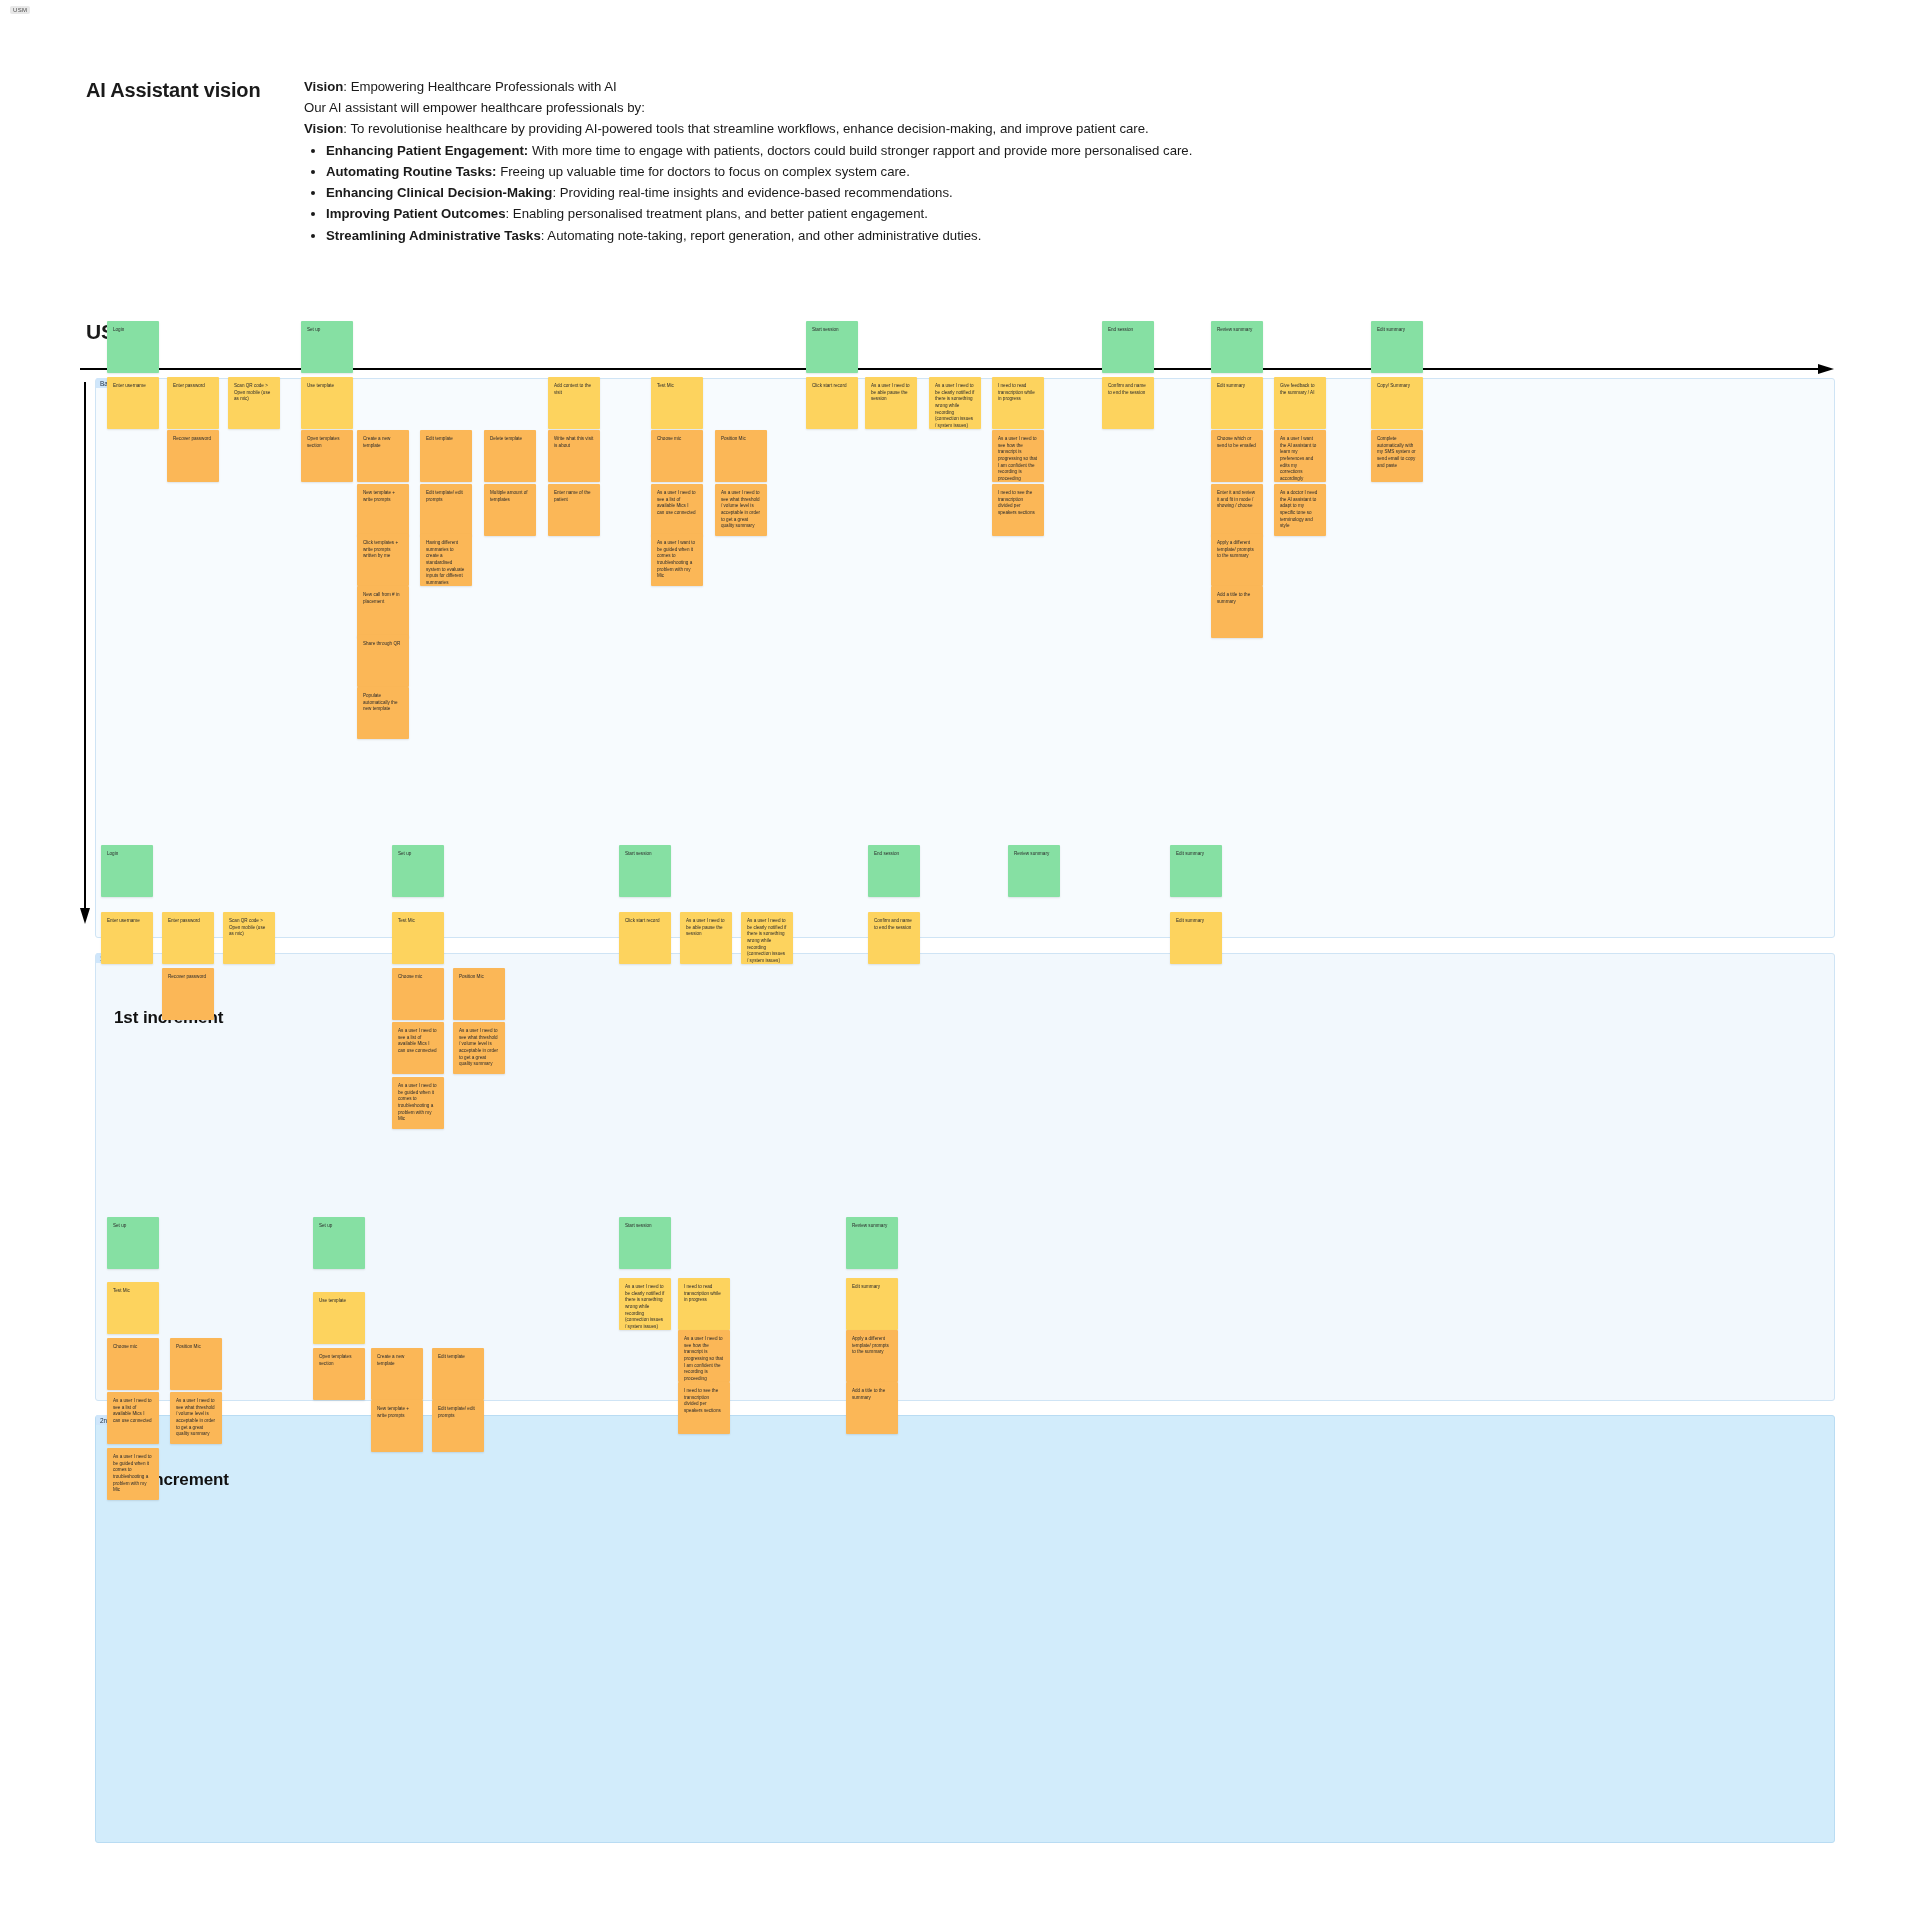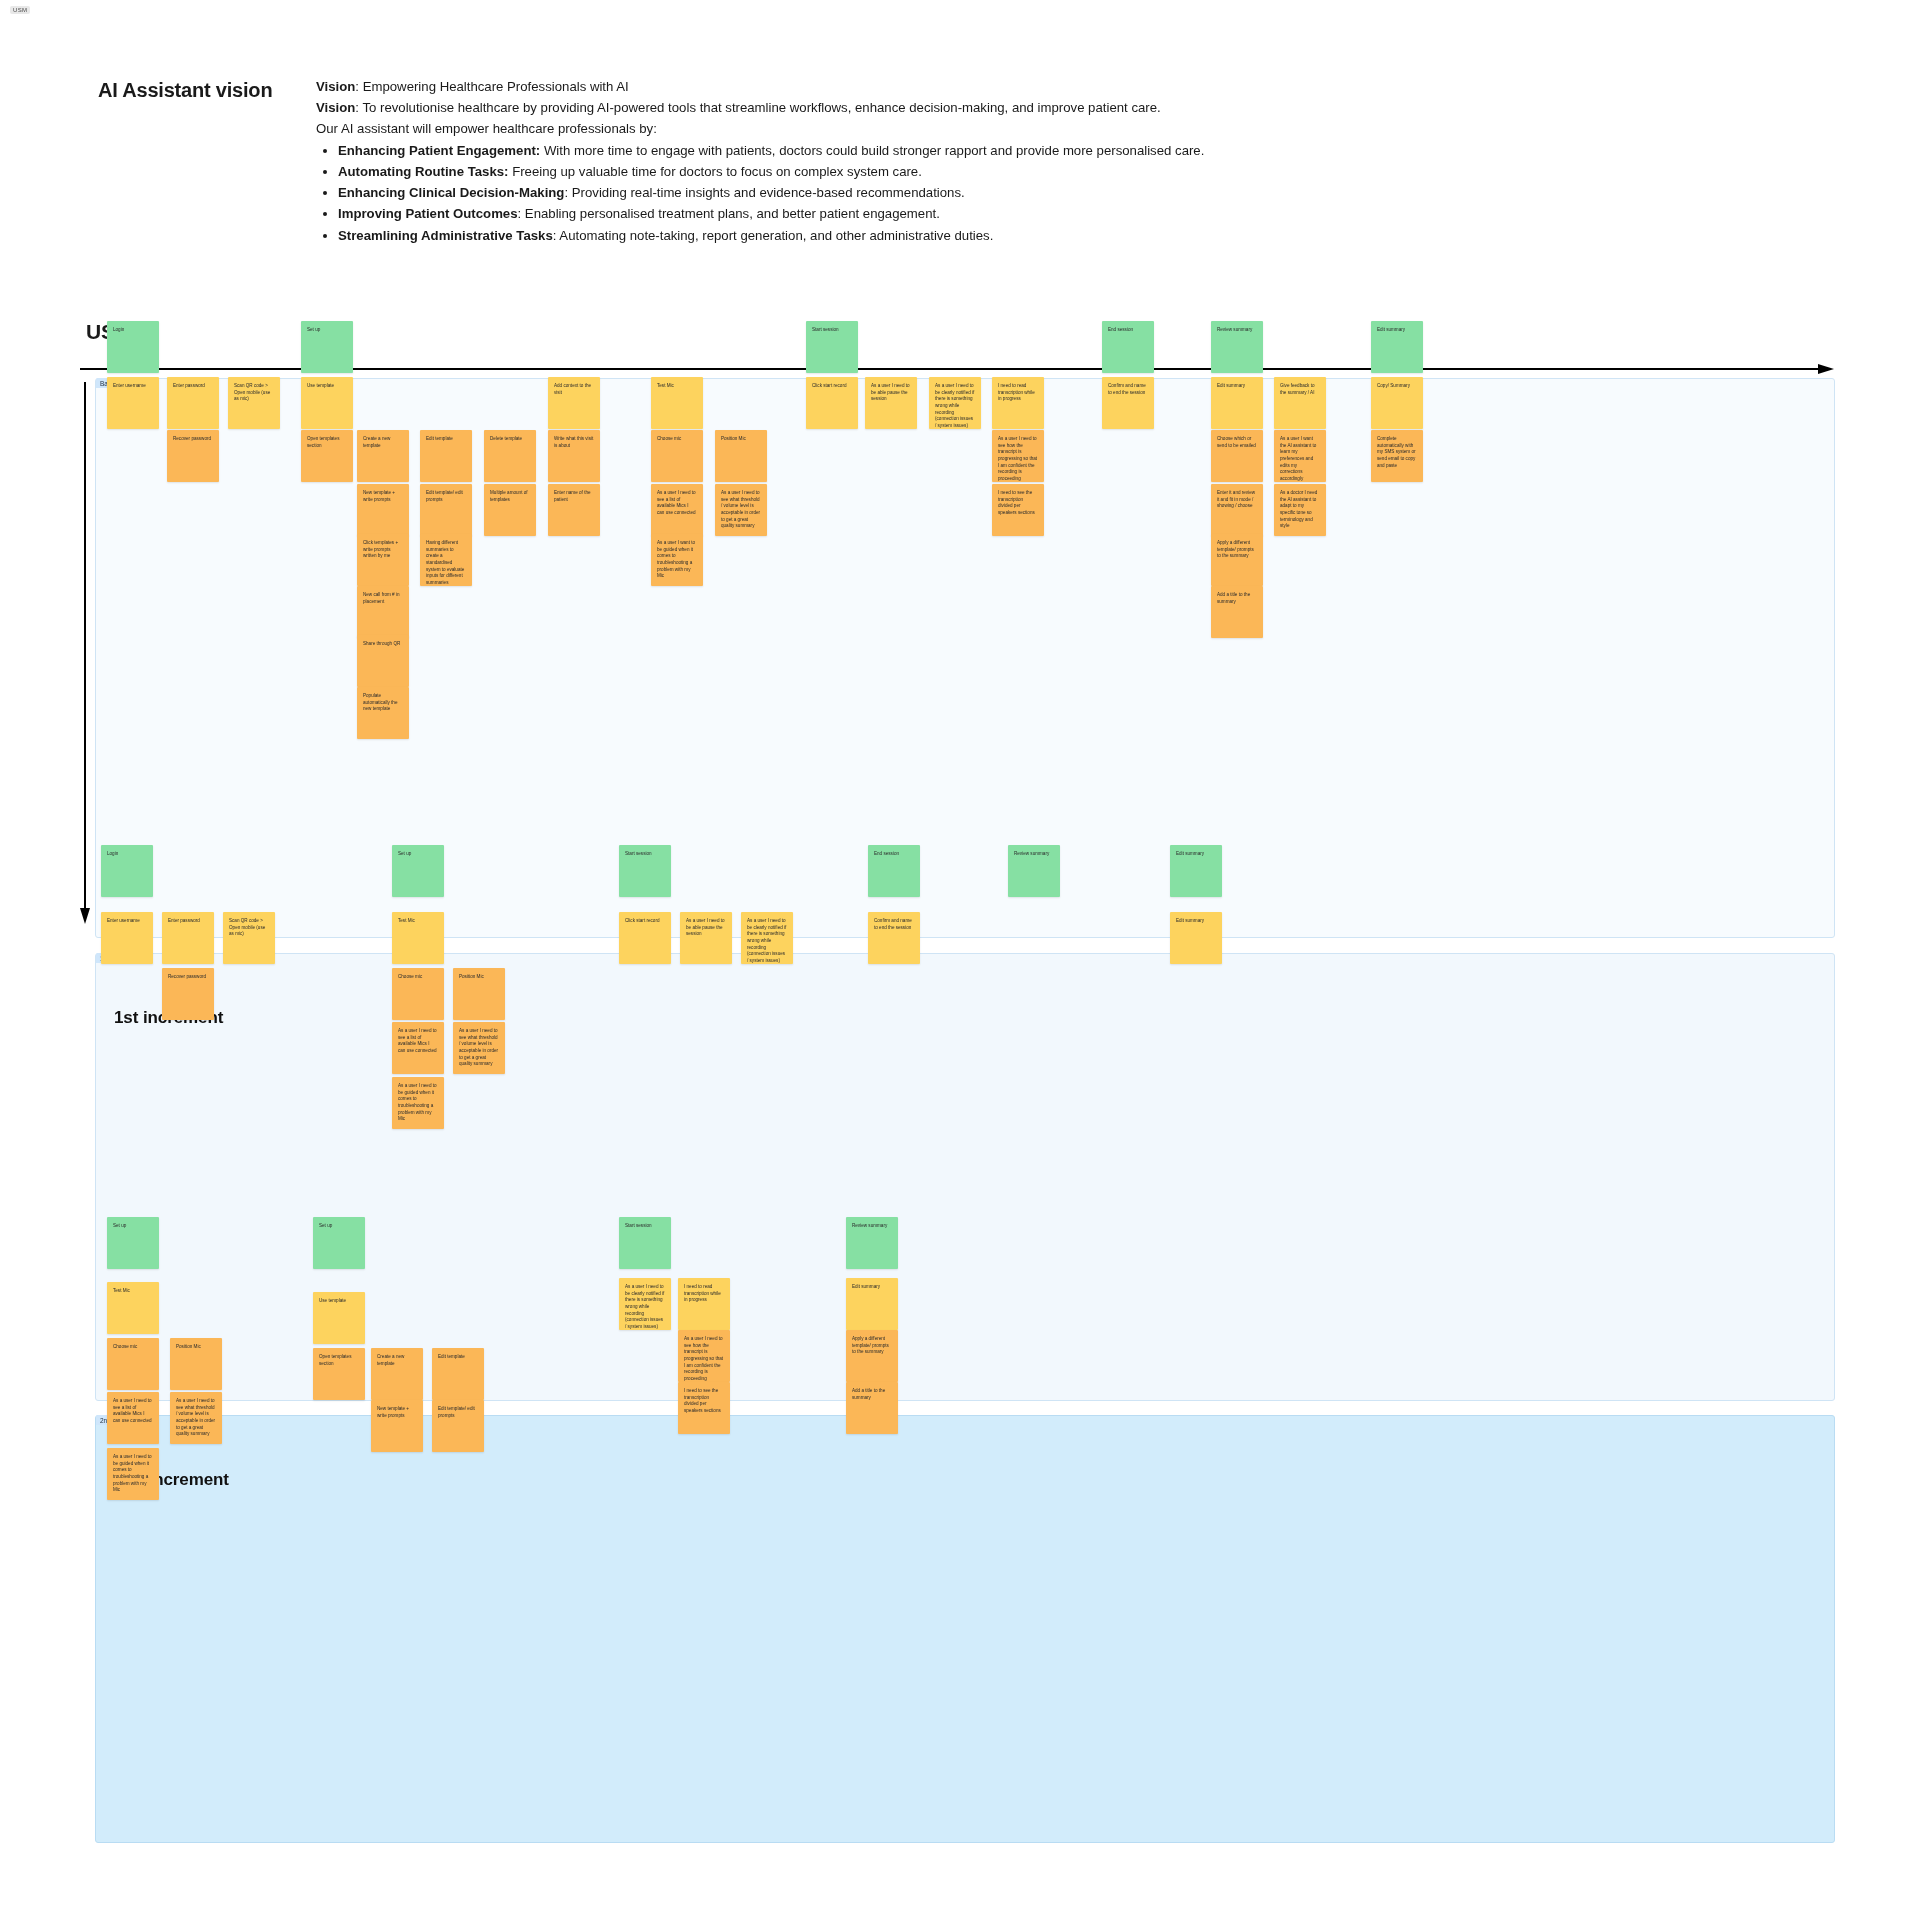--- a/index.html
+++ b/index.html
@@ -16,21 +16,21 @@
 
   
   .corner-tag {
     position:absolute; left:10px; top:6px;
     font-size:6px; color:#4a4a4a;
     background:#e8e8e8; padding:1px 3px; border-radius:2px;
     letter-spacing:.3px;
   }
 
   
-  .vision-wrap { position:absolute; left:98px; top:78px; width:1430px; display:flex; gap:38px; }
+  .vision-wrap { position:absolute; left:86px; top:78px; width:1430px; display:flex; gap:38px; }
   .vision-title { font-size:20px; font-weight:bold; width:180px; flex:0 0 180px; line-height:1.25; letter-spacing:-.2px;}
   .vision-body { font-size:13.2px; line-height:1.38; flex:1; }
   .vision-body p { margin:0 0 3px 0; }
   .vision-body ul { margin:0 0 3px 0; padding-left:22px; }
   .vision-body li { margin:0 0 3px 0; }
   .vision-body b { font-weight:bold; }
 
   
   .usm-label { position:absolute; left:86px; top:320px; font-size:21px; font-weight:bold; letter-spacing:-.2px;}
 
@@ -80,24 +80,24 @@
 <div class="canvas">
 
   <div class="corner-tag">USM</div>
 
   <div class="vision-wrap">
     <div class="vision-title">AI Assistant vision</div>
     <div class="vision-body">
       <p>
         <b>Vision</b><span>: Empowering Healthcare Professionals with AI</span>
       </p>
+      <p>Our AI assistant will empower healthcare professionals by:</p>
       <p>
         <b>Vision</b><span>: To revolutionise healthcare by providing AI-powered tools that streamline workflows, enhance decision-making, and improve patient care.</span>
       </p>
-      <p>Our AI assistant will empower healthcare professionals by:</p>
       <ul>
         <li><b>Enhancing Patient Engagement:</b><span> With more time to engage with patients, doctors could build stronger rapport and provide more personalised care.</span></li>
         <li><b>Automating Routine Tasks:</b><span> Freeing up valuable time for doctors to focus on complex system care.</span></li>
         <li><b>Enhancing Clinical Decision-Making</b><span>: Providing real-time insights and evidence-based recommendations.</span></li>
         <li><b>Improving Patient Outcomes</b><span>: Enabling personalised treatment plans, and better patient engagement.</span></li>
         <li><b>Streamlining Administrative Tasks</b><span>: Automating note-taking, report generation, and other administrative duties.</span></li>
       </ul>
     </div>
   </div>
 

